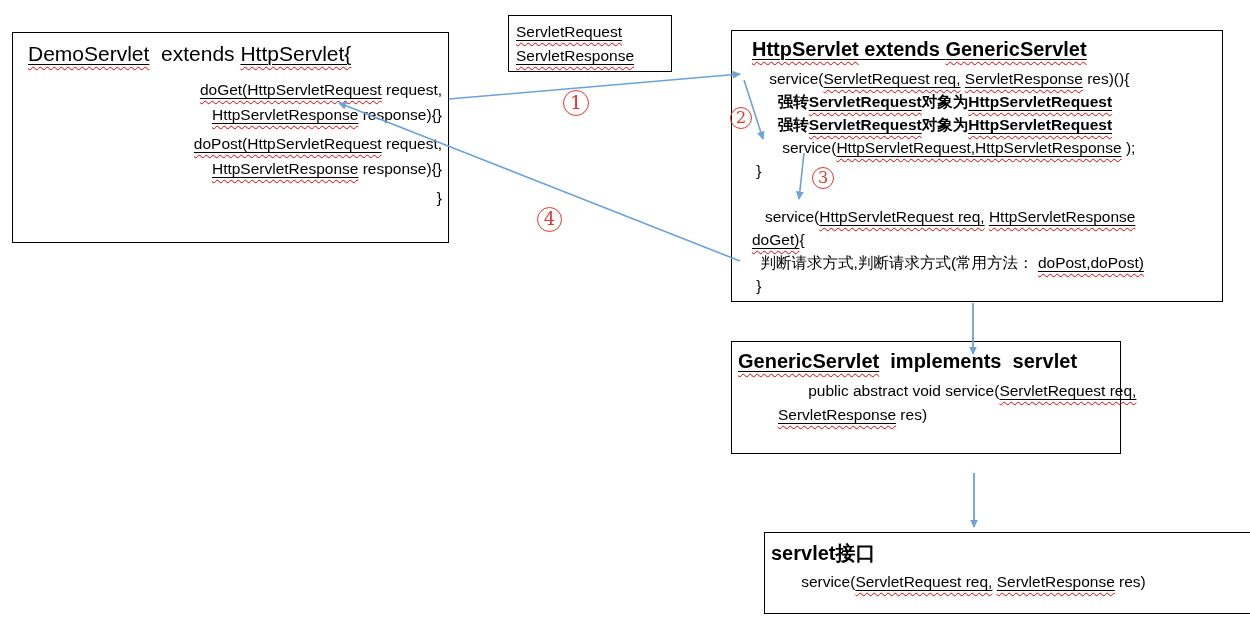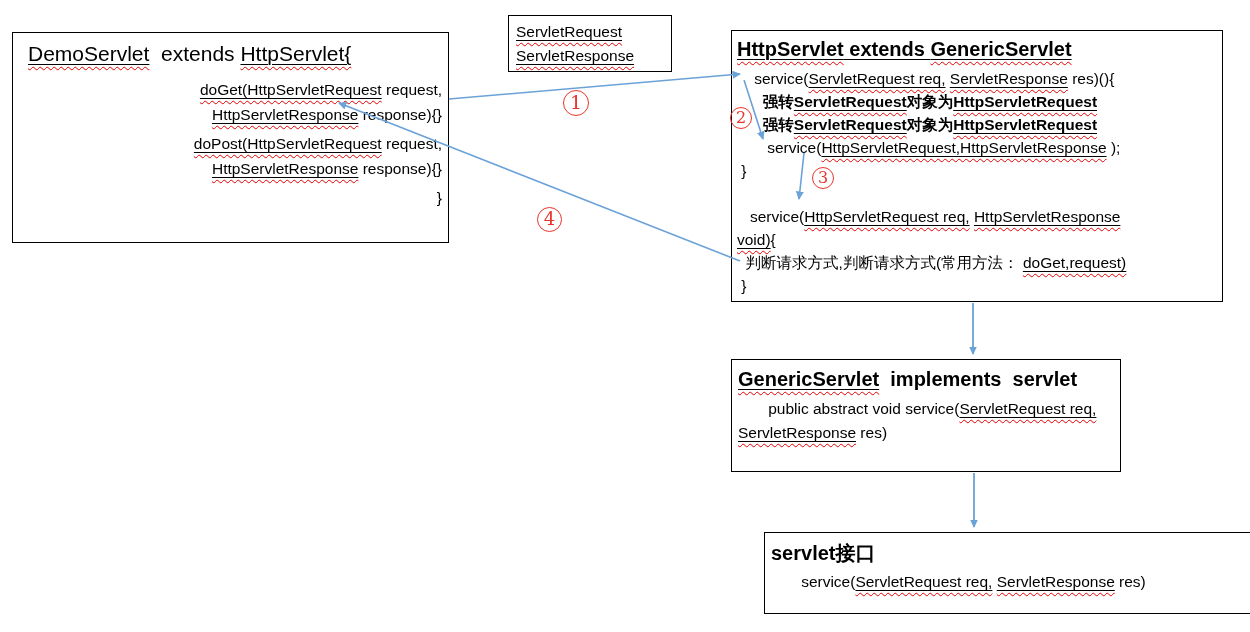--- a/index.html
+++ b/index.html
@@ -17,25 +17,25 @@
   .s-b{font-weight:bold;}
   .s-u{text-decoration-line:underline;text-decoration-color:#000;text-decoration-thickness:1px;text-underline-offset:2.5px;}
   .s-w{text-decoration-line:underline;text-decoration-style:wavy;text-decoration-color:#e60000;text-decoration-thickness:1px;text-underline-offset:5px;}
 
   
   .box-demo   {left:12px;  top:32px;  width:437px; height:211px; padding:8px 6px 0 4px;}
   .box-demo .box-title{padding-left:11px;margin-bottom:10px;}
   .box-demo .ln{line-height:25px;text-align:right;}
   .box-reqres {left:508px; top:15px;  width:164px; height:57px;  padding:4px 4px 0 7px;}
   .box-reqres .ln{line-height:24px;}
-  .box-http   {left:731px; top:30px;  width:492px; height:272px; padding:5px 4px 0 5px;}
+  .box-http   {left:731px; top:30px;  width:492px; height:272px; padding:5px 4px 0 20px;}
   .box-http .box-title{font-size:20px;margin-bottom:5px;}
-  .box-generic{left:731px; top:359px; width:390px; height:113px; padding:6px 4px 0 6px;}
+  .box-generic{left:731px; top:341px; width:390px; height:113px; padding:6px 4px 0 6px;}
   .box-generic .box-title{font-size:20px;margin-bottom:5px;}
-  .box-generic .ln{line-height:24px;}
+  .box-generic .ln{line-height:24px;margin-left:40px;}
   .box-servlet{left:764px; top:532px; width:491px; height:82px;  padding:7px 4px 0 6px;}
   .box-servlet .box-title{font-size:20px;margin-bottom:4px;}
 
   .connectors{position:absolute;left:0;top:0;width:1250px;height:632px;z-index:5;pointer-events:none;}
 
   .badge{
     position:absolute;z-index:6;border-radius:50%;box-sizing:border-box;
     border:1.5px solid #e8352c;color:#e8352c;text-align:center;
     font-family:"DejaVu Serif",serif;background:transparent;
   }
@@ -70,22 +70,22 @@
   <div class="box box-http">
     <div class="box-title"><span class="s-b s-w"><span class="s-u">HttpServlet</span></span><span class="s-b"><span class="s-u"> extends </span></span><span class="s-b s-w"><span class="s-u">GenericServlet</span></span></div>
     <div class="box-body">
         <div class="ln"><span>    service(</span><span class="s-w"><span class="s-u">ServletRequest req,</span></span><span> </span><span class="s-w"><span class="s-u">ServletResponse</span></span><span> res)(){</span></div>
         <div class="ln"><span>      </span><span class="s-b">强转</span><span class="s-b s-w"><span class="s-u">ServletRequest</span></span><span class="s-b">对象为</span><span class="s-b s-w"><span class="s-u">HttpServletRequest</span></span></div>
         <div class="ln"><span>      </span><span class="s-b">强转</span><span class="s-b s-w"><span class="s-u">ServletRequest</span></span><span class="s-b">对象为</span><span class="s-b s-w"><span class="s-u">HttpServletRequest</span></span></div>
         <div class="ln"><span>       service(</span><span class="s-w"><span class="s-u">HttpServletRequest,HttpServletResponse</span></span><span> );</span></div>
         <div class="ln"><span> }</span></div>
         <div class="ln"><span> </span></div>
         <div class="ln"><span>   service(</span><span class="s-w"><span class="s-u">HttpServletRequest req,</span></span><span> </span><span class="s-w"><span class="s-u">HttpServletResponse</span></span></div>
-        <div class="ln"><span class="s-w"><span class="s-u">void)</span></span><span>{</span></div>
-        <div class="ln"><span>  判断请求方式,判断请求方式(常用方法： </span><span class="s-w"><span class="s-u">doGet,request)</span></span></div>
+        <div class="ln"><span class="s-w"><span class="s-u">doGet)</span></span><span>{</span></div>
+        <div class="ln"><span>  判断请求方式,判断请求方式(常用方法： </span><span class="s-w"><span class="s-u">doPost,doPost)</span></span></div>
         <div class="ln"><span> }</span></div>
       </div>
   </div>
 
   <div class="box box-generic">
     <div class="box-title"><span class="s-b s-w"><span class="s-u">GenericServlet</span></span><span class="s-b">  implements  servlet</span></div>
     <div class="box-body">
         <div class="ln"><span>       public abstract void service(</span><span class="s-w"><span class="s-u">ServletRequest req,</span></span></div>
         <div class="ln"><span class="s-w"><span class="s-u">ServletResponse</span></span><span> res)</span></div>
       </div>

